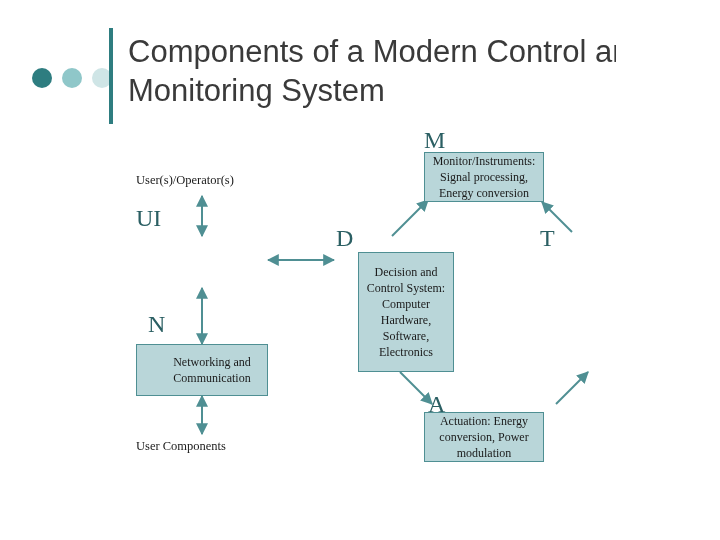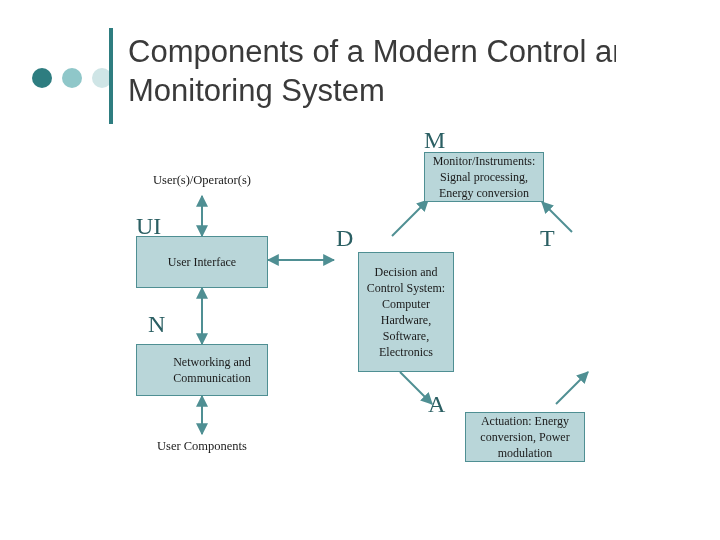--- a/index.html
+++ b/index.html
@@ -74,21 +74,21 @@
     line-height: 24px;
   }
 
   
   .plainlabel {
     position: absolute;
     font-family: "Liberation Serif", serif;
     font-size: 12.5px;
     line-height: 16px;
     color: #1a1a1a;
-    text-align: center;
+    text-align: left;
   }
 
   .diag-svg {
     position: absolute;
     left: 0;
     top: 0;
     width: 720px;
     height: 540px;
     pointer-events: none;
   }
@@ -137,40 +137,37 @@
     <line x1="400" y1="372" x2="432" y2="404" stroke="#4f8f93" stroke-width="2" marker-end="url(#arrowStart)"></line>
 
     
     <line x1="556" y1="404" x2="588" y2="372" stroke="#4f8f93" stroke-width="2" marker-end="url(#arrow)"></line>
   </svg>
 
   <div class="letter" style="left:424px; top:128px;">M</div>
   <div class="letter" style="left:336px; top:226px;">D</div>
   <div class="letter" style="left:540px; top:226px;">T</div>
   <div class="letter" style="left:428px; top:392px;">A</div>
-  <div class="letter" style="left:136px; top:214px;">UI</div>
+  <div class="letter" style="left:136px; top:206px;">UI</div>
   <div class="letter" style="left:148px; top:312px;">N</div>
 
   <div class="plainlabel" style="left:136px; top:172px; width:132px;">User(s)/Operator(s)</div>
   <div class="plainlabel" style="left:136px; top:438px; width:132px;">User Components</div>
 
   <div class="box" style="left:424px; top:152px; width:120px; height:50px;">
     <span class="inner">Monitor/Instruments: Signal processing, Energy conversion</span>
   </div>
 
-  <div class="box" style="left:136px; top:236px; width:132px; height:52px;">
-    <span class="inner">User Interface</span>
-  </div>
 
   <div class="box" style="left:334px; top:252px; width:96px; height:120px;margin-left:24px;">
     <span class="inner">Decision and Control System: Computer Hardware, Software, Electronics</span>
   </div>
 
 
   <div class="box" style="left:136px; top:344px; width:132px; height:52px;padding-left:24px;">
     <span class="inner">Networking and Communication</span>
   </div>
 
-  <div class="box" style="left:424px; top:412px; width:120px; height:50px;margin-left:41px;">
+  <div class="box" style="left:424px; top:412px; width:120px; height:50px;">
     <span class="inner">Actuation: Energy conversion, Power modulation</span>
   </div>
 
 </div>
 
 </body></html>

